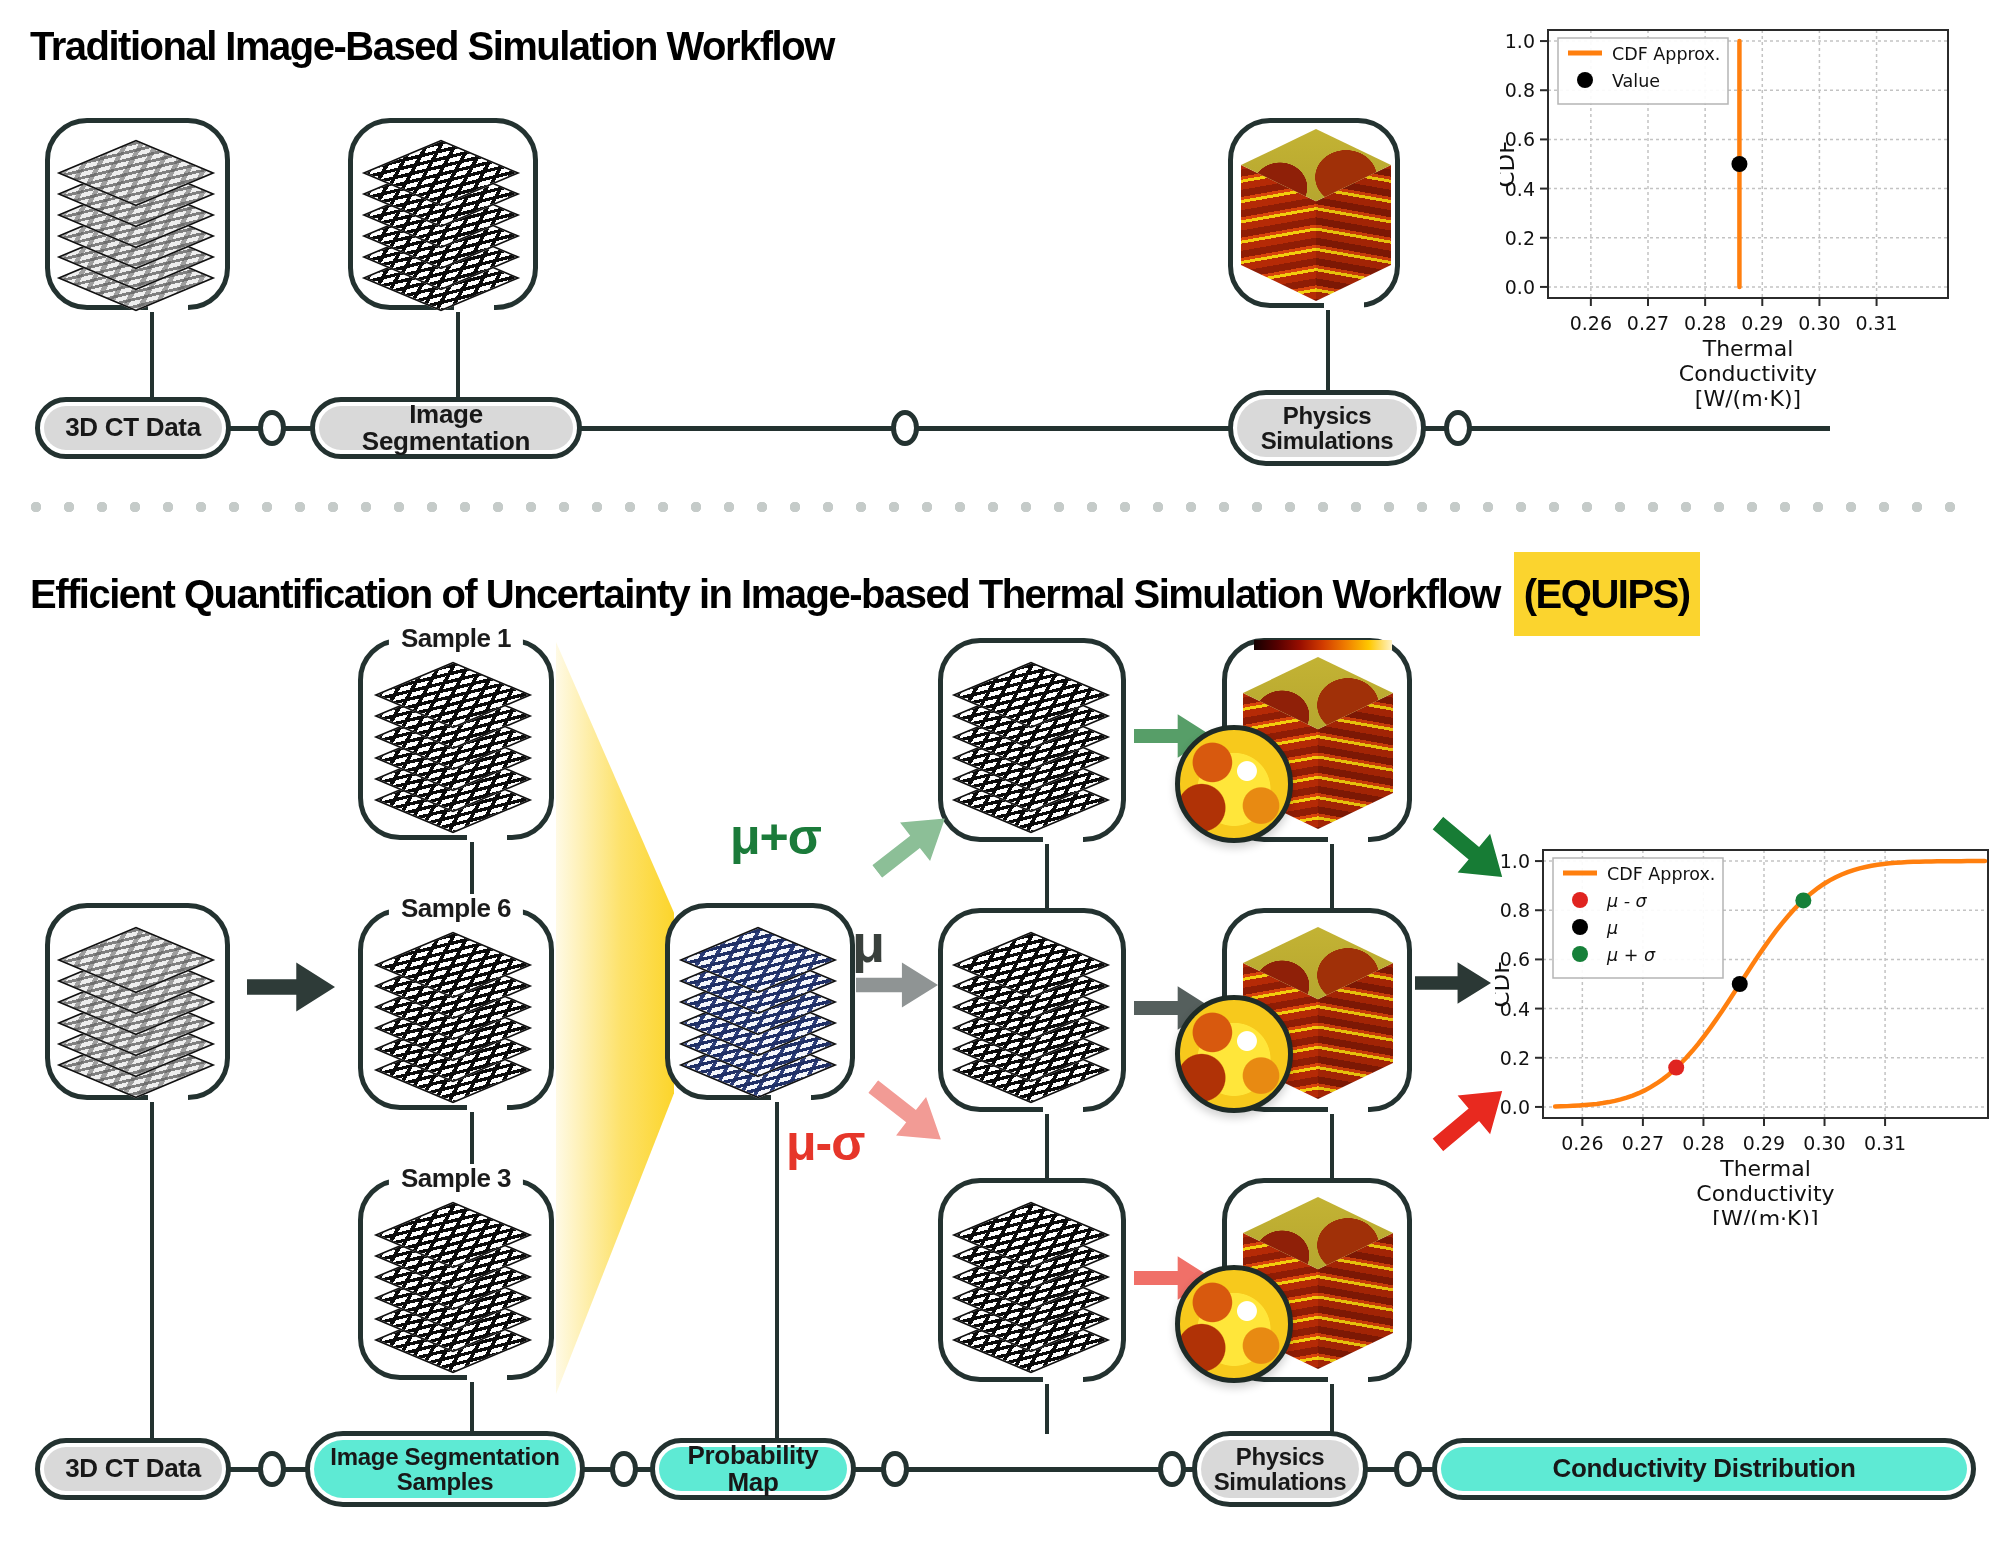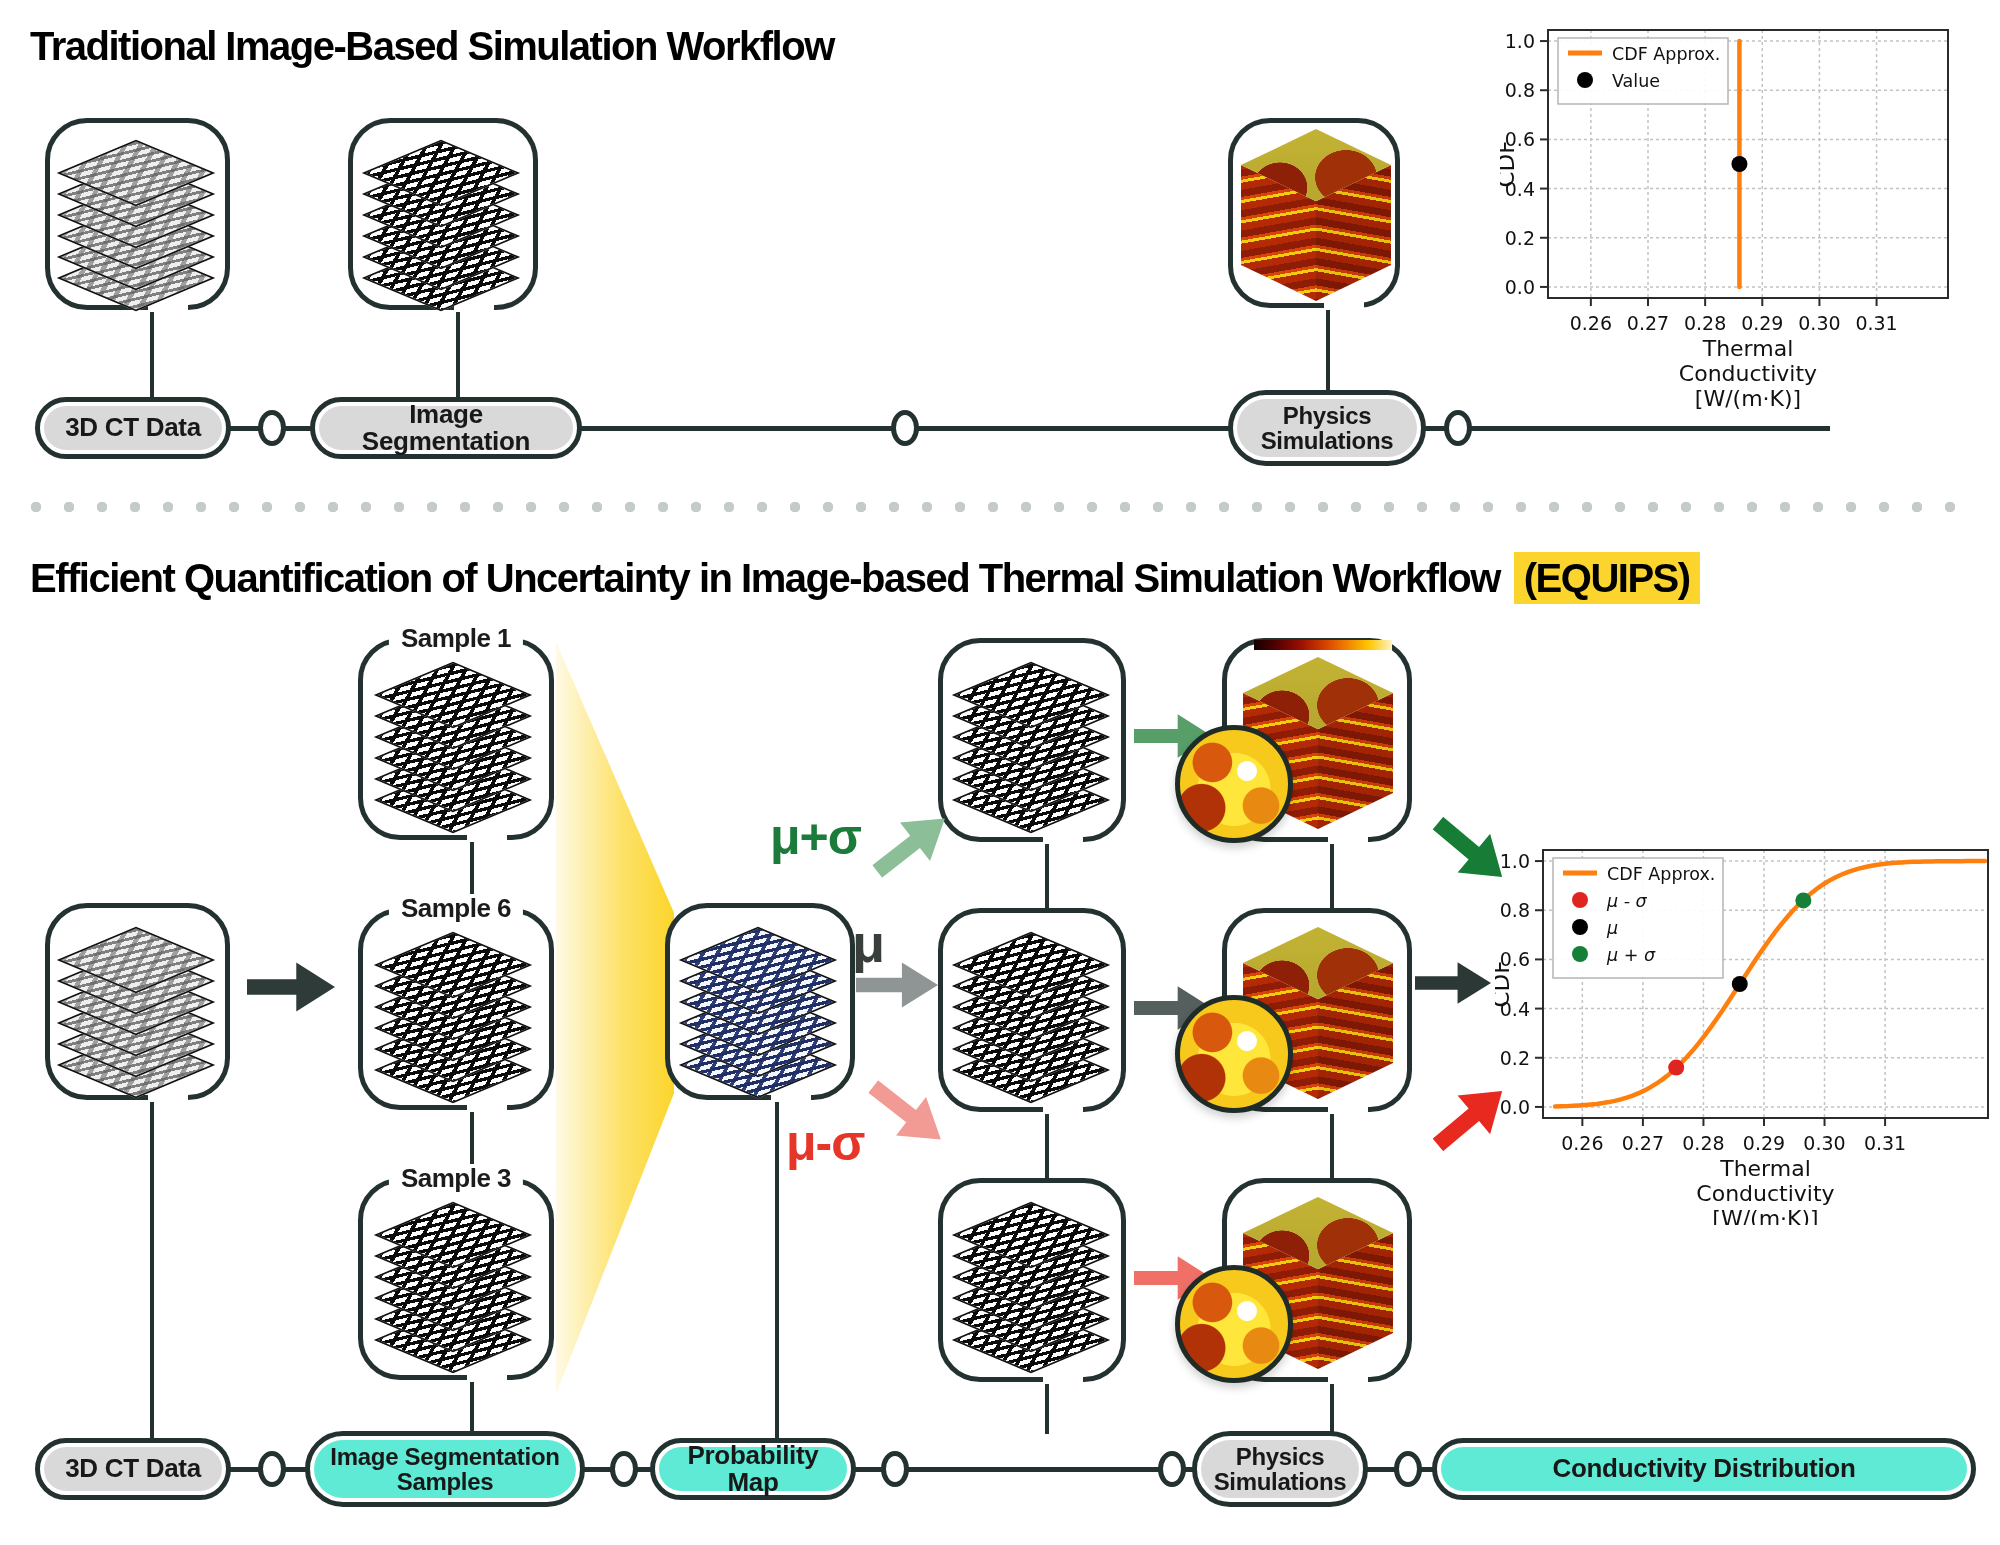--- a/index.html
+++ b/index.html
@@ -2,21 +2,21 @@
 <html><head>
 <meta charset="utf-8">
 <style>
   *{box-sizing:border-box;margin:0;padding:0}
   html,body{background:#fff}
   #stage{position:relative;width:2000px;height:1545px;background:#ffffff;overflow:hidden;
          font-family:"Liberation Sans",sans-serif}
 
   .sec-title{position:absolute;font:700 40px/1.1 "Liberation Sans",sans-serif;
              color:#000000;letter-spacing:-1.5px;white-space:nowrap}
-  .acronym{background:#fbd42e;padding:4px 10px;margin-left:14px;display:inline-block}
+  .acronym{background:#fbd42e;padding:20px 10px;margin-left:14px;display:inline-block}
 
   .dotsep{position:absolute;left:30px;top:500px;width:1940px;height:14px;
           background-image:radial-gradient(circle at 6px 7px,#c5cbc9 5px,transparent 5.5px);
           background-size:33px 14px;background-repeat:repeat-x}
 
   .hline{position:absolute;height:5px;background:#233230;z-index:0}
   .vline{position:absolute;width:4px;background:#233230;z-index:0}
 
   .frame{position:absolute;background:#fff;border:5px solid #233230;border-radius:42px;z-index:1}
   .notch{position:absolute;bottom:-7px;left:56%;width:40px;height:9px;background:#fff}
@@ -273,21 +273,21 @@
         <div class="slice" style="top: 0px; z-index: 10;"></div>
         <div class="slice" style="top: 21px; z-index: 9;"></div>
         <div class="slice" style="top: 42px; z-index: 8;"></div>
         <div class="slice" style="top: 63px; z-index: 7;"></div>
         <div class="slice" style="top: 84px; z-index: 6;"></div>
         <div class="slice" style="top: 105px; z-index: 5;"></div>
       </div>
     <div class="notch"></div>
   </div>
 
-  <div class="branch b-green" style="left:770px;top:812px">μ+σ</div>
+  <div class="branch b-green" style="left:730px;top:812px">μ+σ</div>
   <div class="arrow" style="left:868px;top:818px;width:86px;height:54px;color:#8cbf97;transform:rotate(-38deg)">
       <svg viewBox="0 0 100 62" preserveAspectRatio="none">
         <polygon points="0,22 56,22 56,3 100,31 56,59 56,40 0,40" fill="currentColor"></polygon>
       </svg>
     </div>
   <div class="branch b-dark" style="left:852px;top:916px;font-size:54px">μ</div>
   <div class="arrow" style="left:856px;top:960px;width:82px;height:50px;color:#8f9494">
       <svg viewBox="0 0 100 62" preserveAspectRatio="none">
         <polygon points="0,22 56,22 56,3 100,31 56,59 56,40 0,40" fill="currentColor"></polygon>
       </svg>

